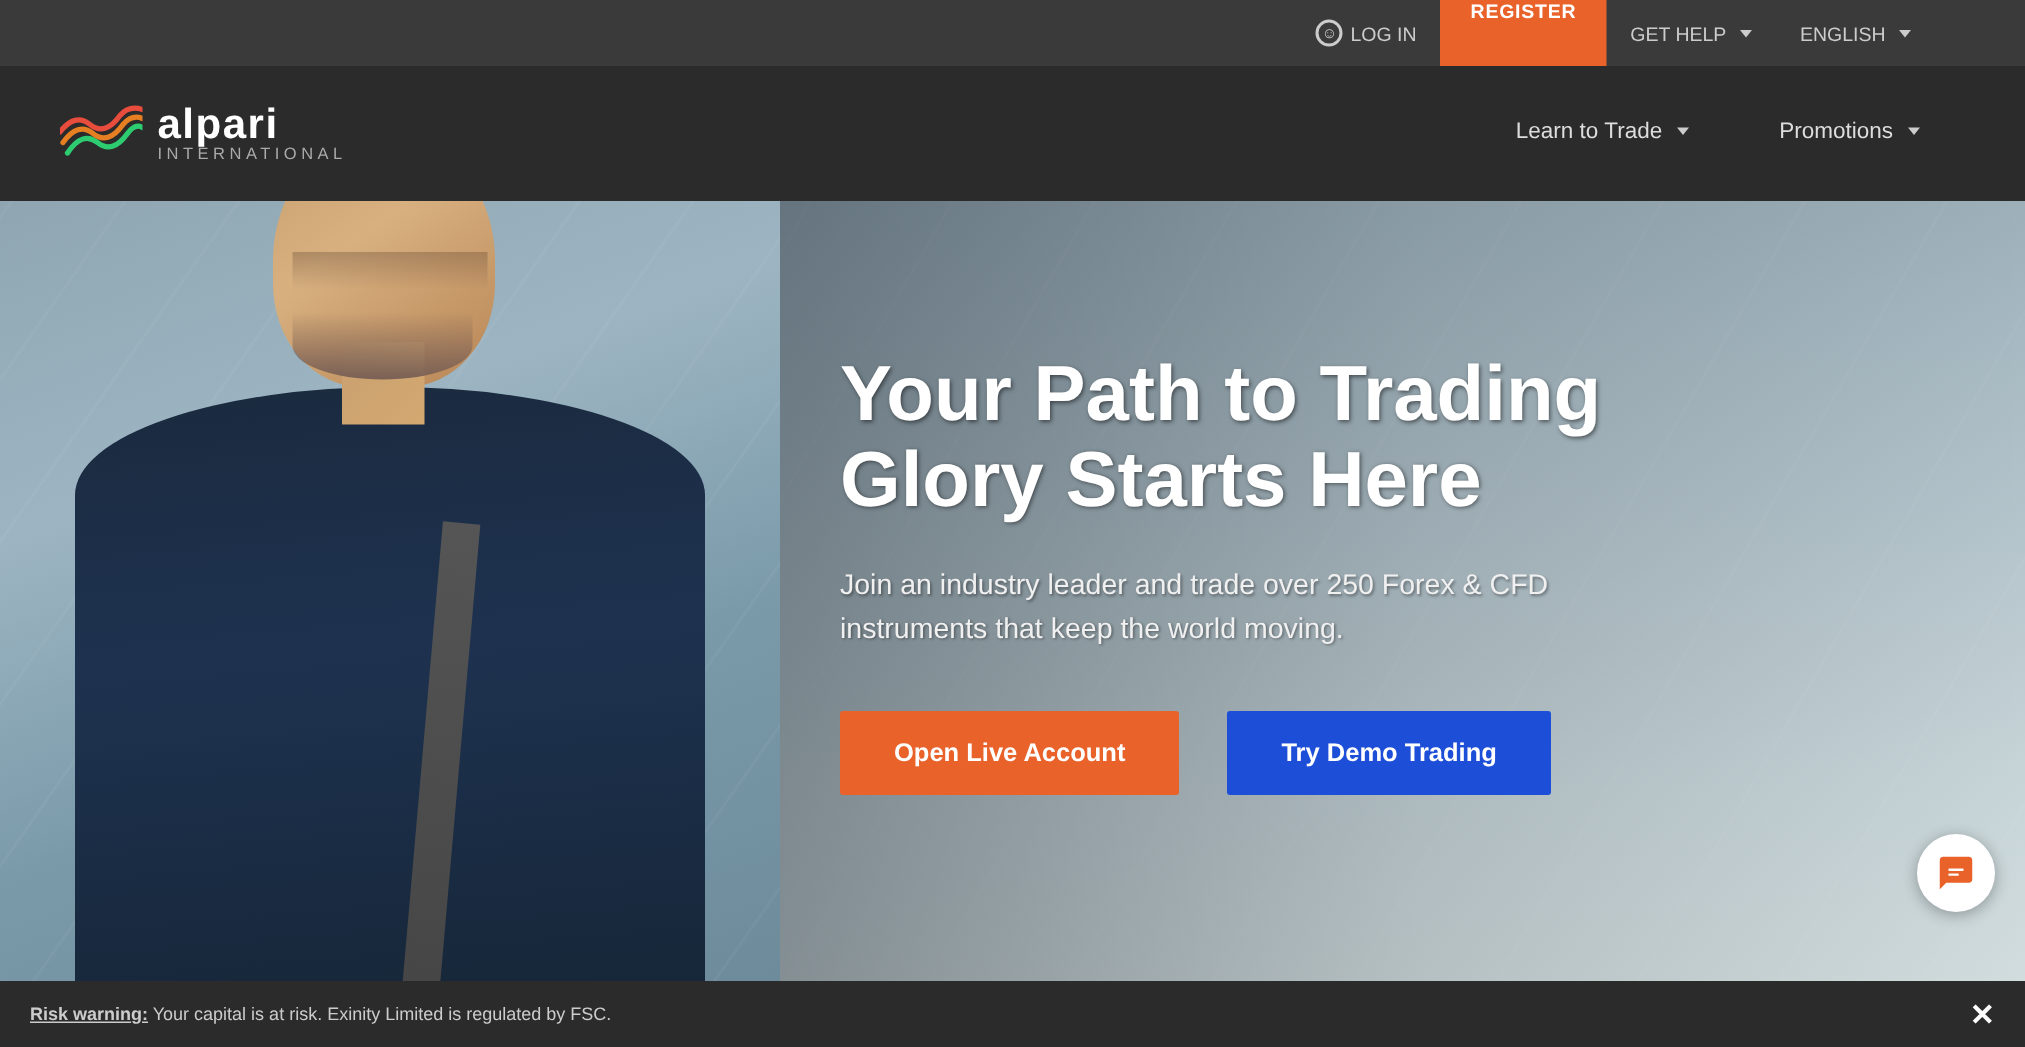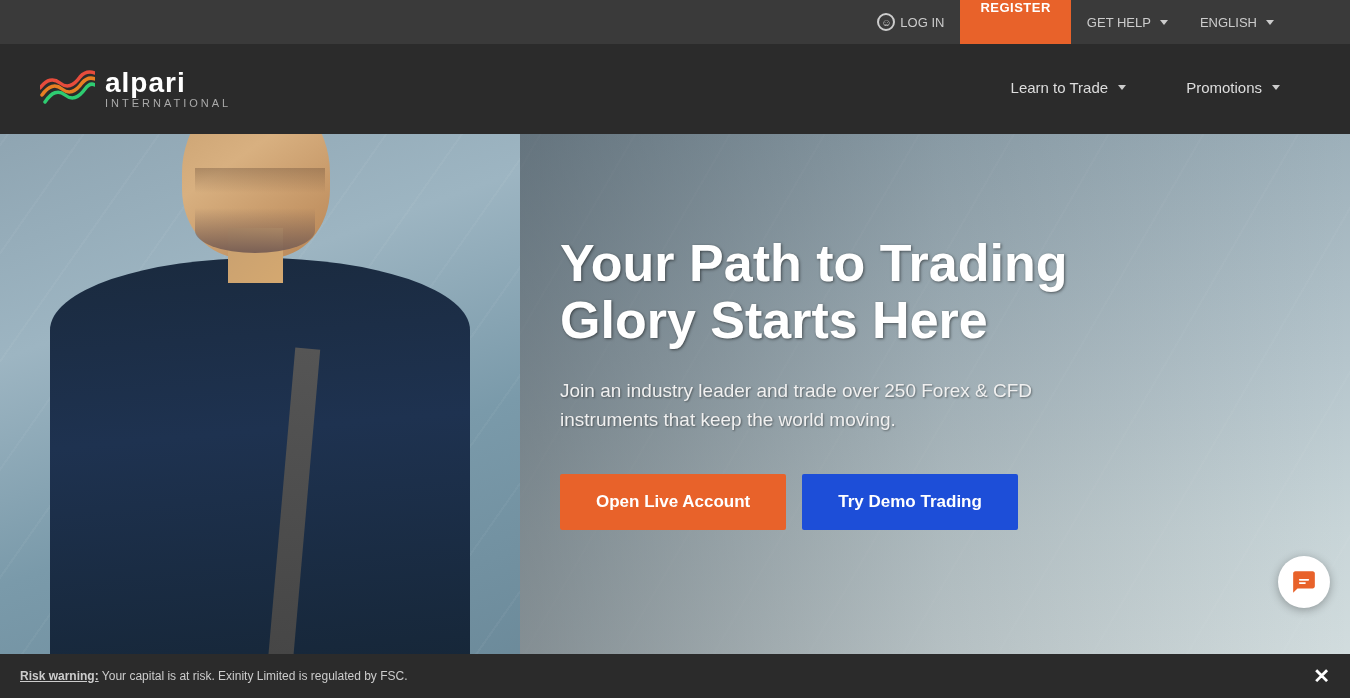--- a/index.html
+++ b/index.html
@@ -141,21 +141,21 @@
     .hero-subtitle {
       font-size: 19px;
       line-height: 1.5;
       margin-bottom: 40px;
       color: #f0f0f0;
       text-shadow: 1px 1px 2px rgba(0,0,0,0.4);
       max-width: 500px;
     }
     .hero-buttons {
       display: flex;
-      gap: 16px;
+      gap: 32px;
       align-items: center;
     }
     .btn-live {
       background: #e8622a;
       color: #fff;
       border: none;
       padding: 18px 36px;
       font-size: 17px;
       font-weight: bold;
       cursor: pointer;

